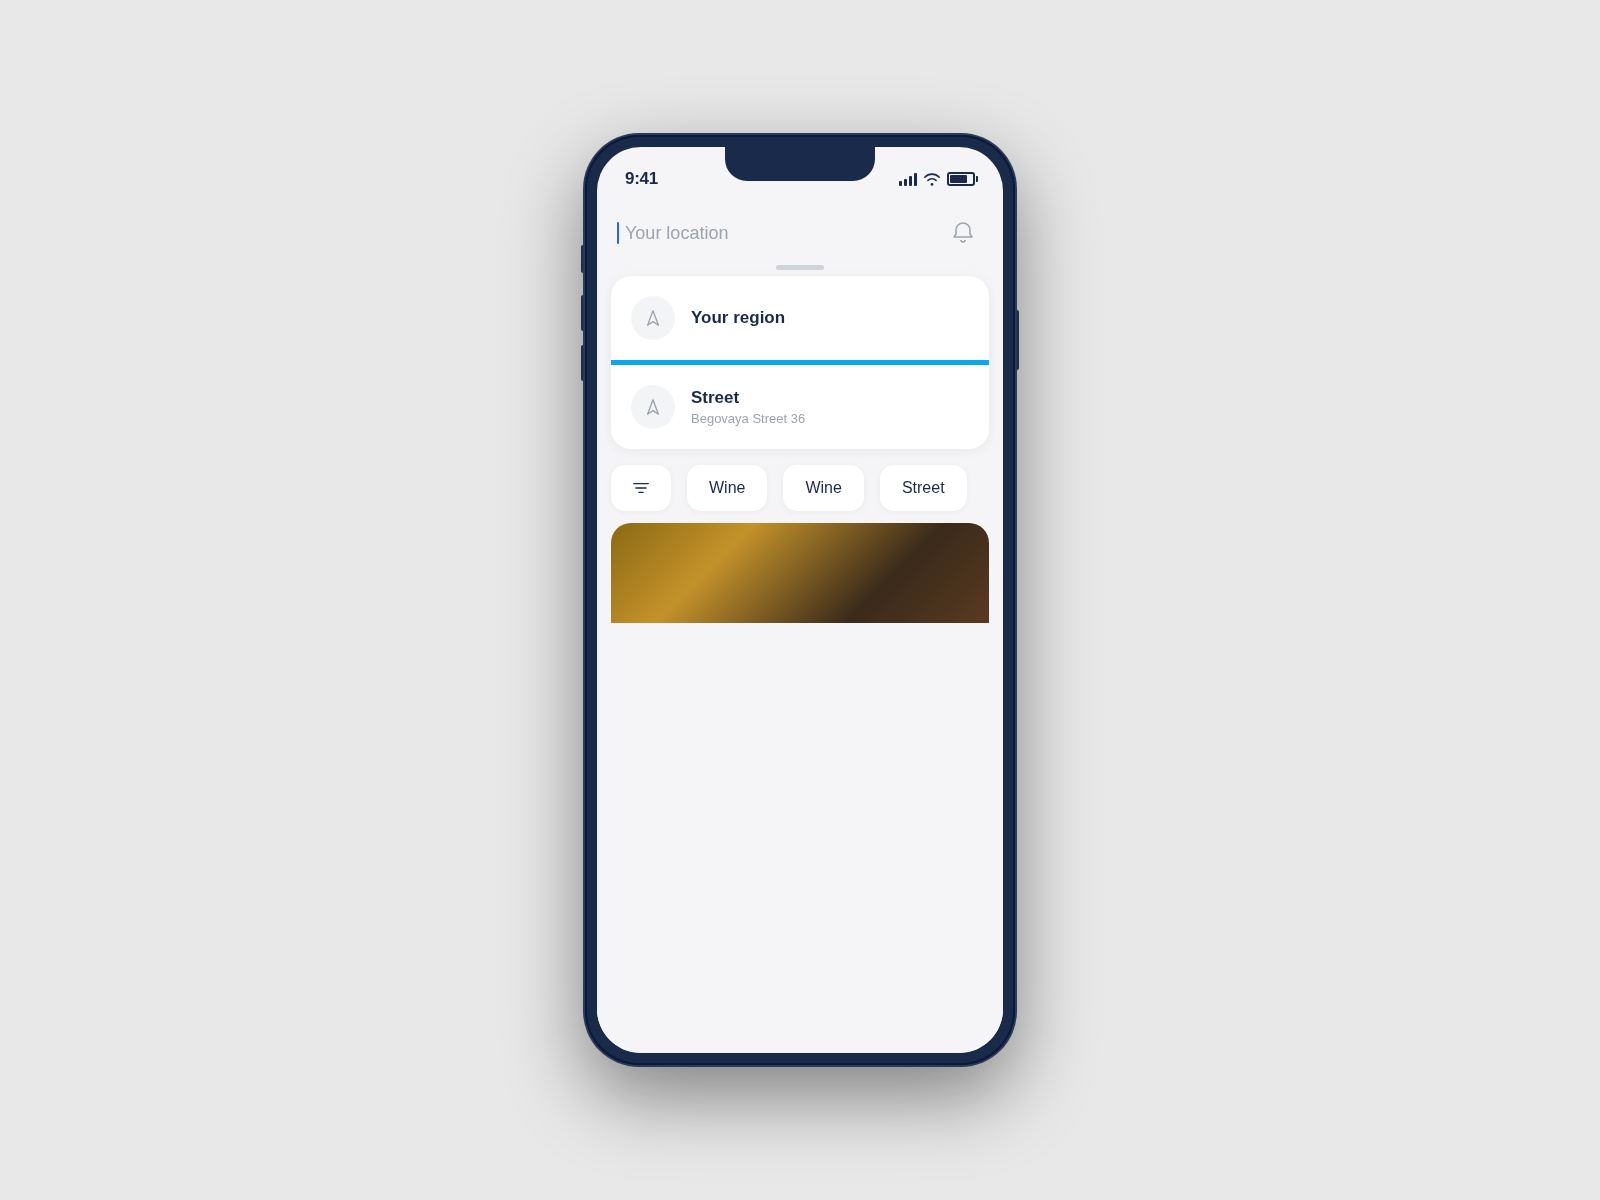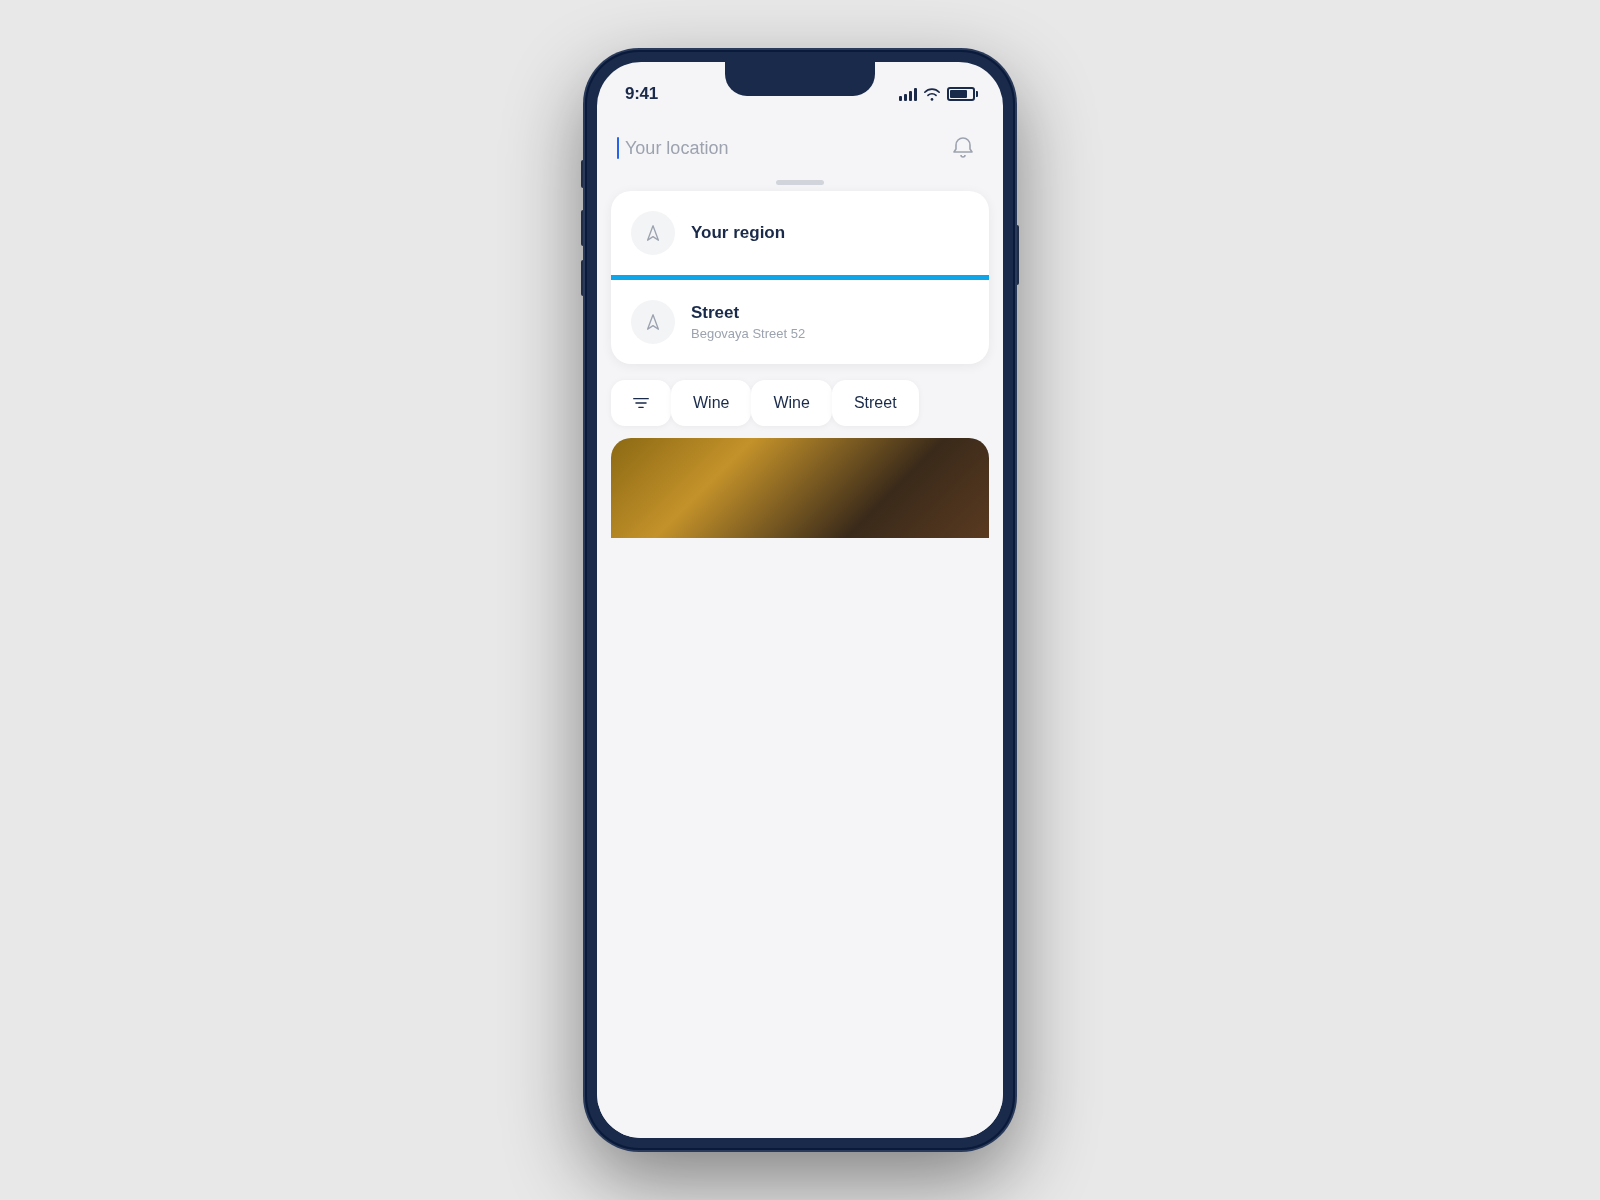--- a/index.html
+++ b/index.html
@@ -10,21 +10,21 @@
       background: #e8e8e8;
       display: flex;
       align-items: center;
       justify-content: center;
       font-family: -apple-system, BlinkMacSystemFont, 'SF Pro Display', 'Helvetica Neue', sans-serif;
     }
 
     .phone-wrapper {
       position: relative;
       width: 430px;
-      height: 1100px;
+      height: 930px;
     }
 
     
     .phone-shell {
       position: absolute;
       inset: 0;
       background: #1a2a4a;
       border-radius: 54px;
       box-shadow:
         0 0 0 2px #2a3a5a,
@@ -284,21 +284,21 @@
 
     .location-address {
       font-size: 13px;
       color: #9ca3af;
       font-weight: 400;
     }
 
     
     .category-row {
       display: flex;
-      gap: 0;
+      gap: 16px;
       padding: 16px 14px 12px;
       overflow-x: auto;
     }
     .category-row::-webkit-scrollbar { display: none; }
 
     .category-pill {
       flex-shrink: 0;
       padding: 14px 22px;
       background: white;
       border-radius: 14px;
@@ -416,21 +416,21 @@
 
 
         <div class="location-item">
           <div class="location-icon-circle">
             <svg class="nav-arrow-svg" viewBox="0 0 20 20" fill="none">
               <path d="M10 2L4 18l6-4 6 4L10 2z" stroke="#9ca3af" stroke-width="1.5" stroke-linejoin="round" fill="none"></path>
             </svg>
           </div>
           <div class="location-text">
             <span class="location-name">Street</span>
-            <span class="location-address">Begovaya Street 52</span>
+            <span class="location-address">Begovaya Street 36</span>
           </div>
         </div>
 
       </div>
 
       <div class="category-row">
 
         <div class="category-pill filter-pill">
           <svg class="filter-icon-svg" viewBox="0 0 22 16" fill="none">
             <line x1="1" y1="2" x2="21" y2="2" stroke="#1a2a4a" stroke-width="1.8" stroke-linecap="round"></line>

